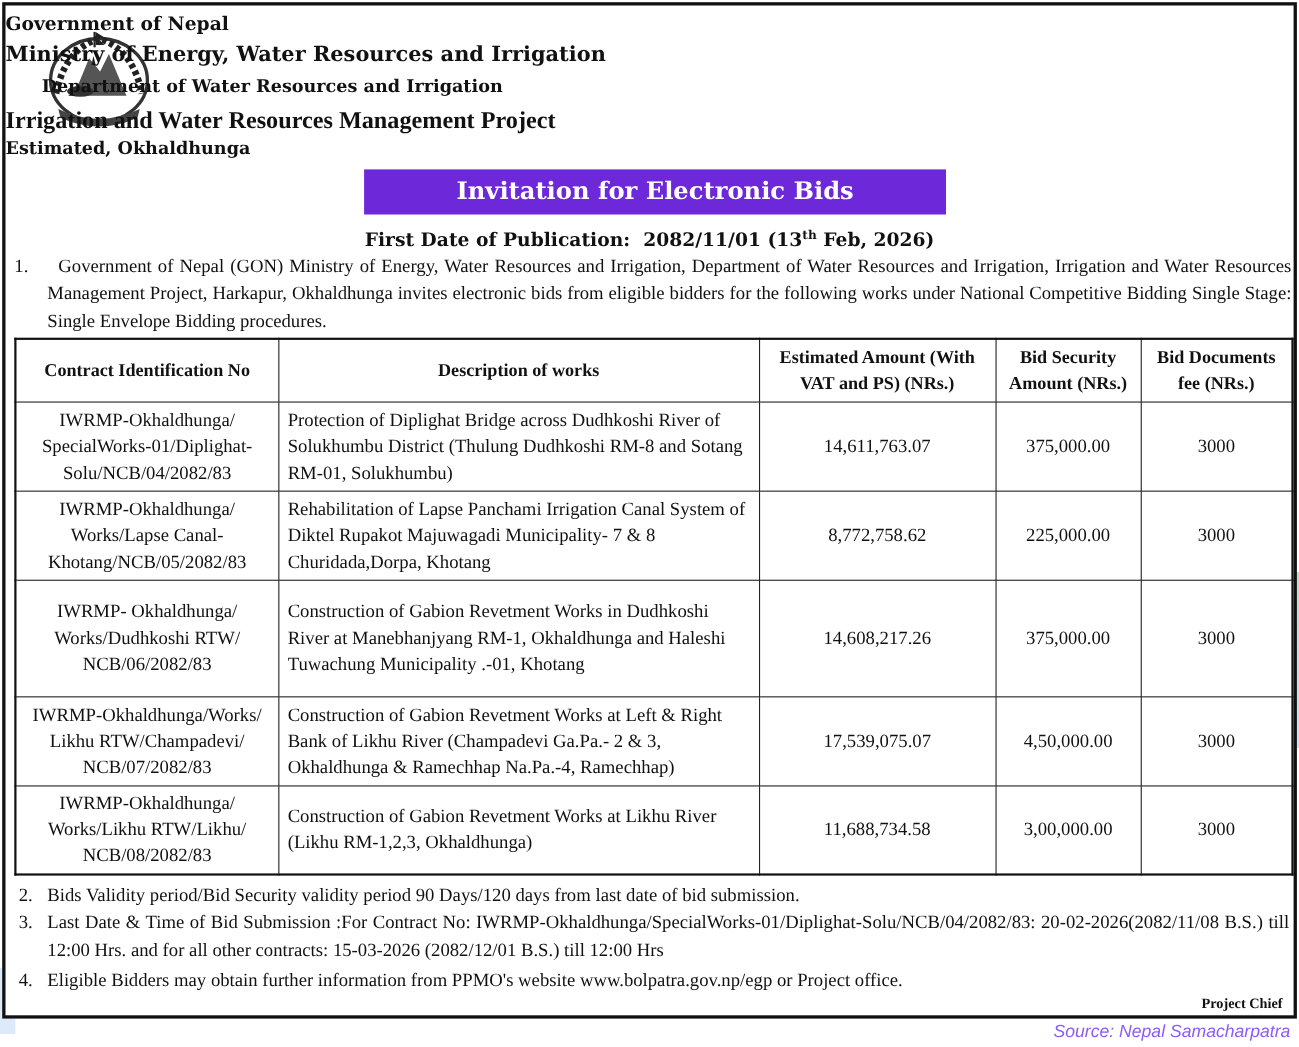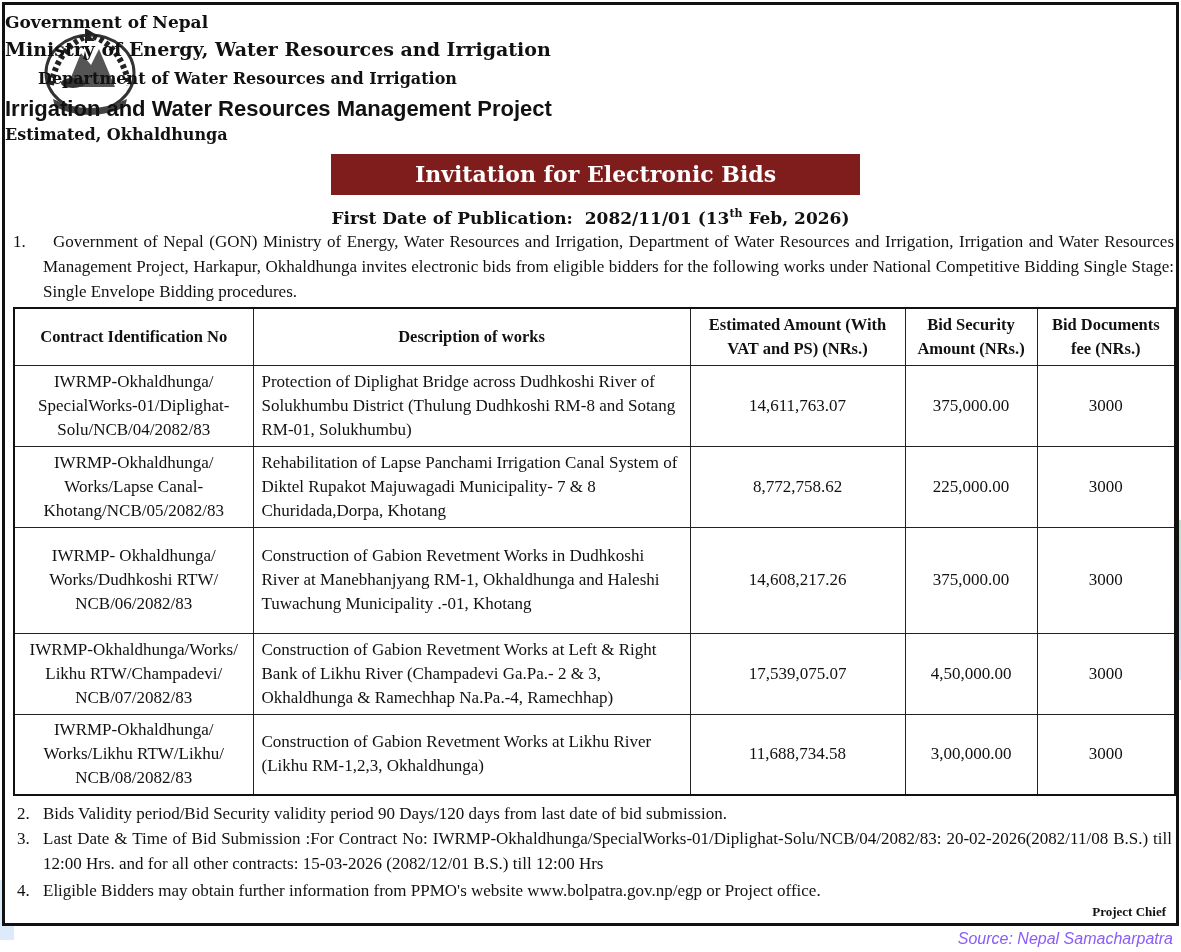--- a/index.html
+++ b/index.html
@@ -10,26 +10,26 @@
       position: absolute; left: 2px; top: 2px; width: 1177px; height: 924px;
       border: 3px solid #111; background: #fff;
     }
     .emblem {
       position: absolute; left: 34px; top: 20px; width: 102px; height: 92px;
     }
     .header { position: absolute; left: 0; top: 4px; width: 100%; }
     .header .l1 { font-family: "DejaVu Serif", serif; font-weight: bold; font-size: 17px; line-height: 26px; margin-left: 0; }
     .header .l2 { font-family: "DejaVu Serif", serif; font-weight: bold; font-size: 19px; line-height: 29px; }
     .header .l3 { font-family: "DejaVu Serif", serif; font-weight: bold; font-size: 16px; line-height: 29px; margin-left: 33px; }
-    .header .l4 { font-family: Liberation Sans, sans-serif; font-weight: bold; font-size: 22px; line-height: 31px; }
+    .header .l4 { font-family: Liberation Serif, serif; font-weight: bold; font-size: 22px; line-height: 31px; }
     .header .l5 { font-family: "DejaVu Serif", serif; font-weight: bold; font-size: 16px; line-height: 22px; }
 
     .title-bar {
       position: absolute; left: 326px; top: 149px; width: 529px; height: 41px;
-      background: #7f1d1d; color: #fff; text-align: center;
+      background: #6d28d9; color: #fff; text-align: center;
       font-family: "DejaVu Serif", serif; font-weight: bold; font-size: 22px; line-height: 41px;
     }
     .pub-date {
       position: absolute; left: 0; top: 197px; width: 100%; text-align: center;
       font-family: "DejaVu Serif", serif; font-weight: bold; font-size: 17px; line-height: 24px;
     }
     .pub-date sup { font-size: 11px; }
 
     .para {
       position: absolute; font-family: "Liberation Serif", serif; font-size: 17px; line-height: 25px;

